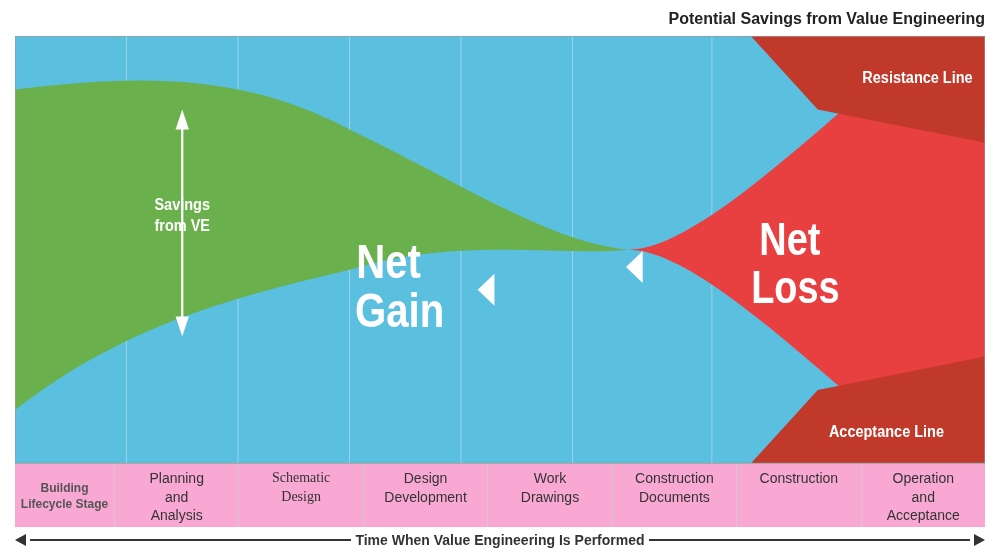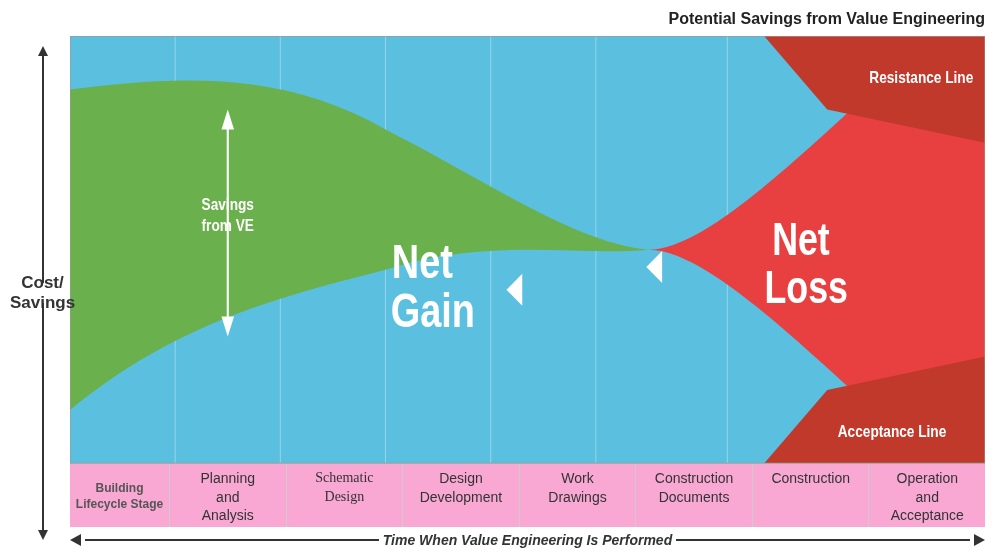--- a/index.html
+++ b/index.html
@@ -79,34 +79,20 @@
     }
   </style>
 </head>
 <body>
 
 <div class="container">
   <div class="chart-title">Potential Savings from Value Engineering</div>
 
   <div class="chart-area">
 
-    <div class="y-axis-label">
-      <div style="display:flex;flex-direction:column;align-items:center;height:100%;justify-content:center;position:relative;">
-        <div style="position:absolute;top:10px;left:50%;transform:translateX(-50%);">
-          <div style="width:0;height:0;border-left:5px solid transparent;border-right:5px solid transparent;border-bottom:10px solid #333;"></div>
-        </div>
-        <div style="position: absolute; top: 20px; left: 50%; width: 2px; background: rgb(51, 51, 51); transform: translateX(-50%); height: 227px;" id="vline-top"></div>
-        <div class="y-axis-text" style="white-space:pre-line;z-index:2;">Cost/
-Savings</div>
-        <div style="position: absolute; bottom: 20px; left: 50%; width: 2px; background: rgb(51, 51, 51); transform: translateX(-50%); height: 227px;" id="vline-bot"></div>
-        <div style="position:absolute;bottom:10px;left:50%;transform:translateX(-50%);">
-          <div style="width:0;height:0;border-left:5px solid transparent;border-right:5px solid transparent;border-top:10px solid #333;"></div>
-        </div>
-      </div>
-    </div>
 
     <div class="main-chart">
       <div class="svg-container">
         <svg viewBox="0 0 870 320" preserveAspectRatio="none" xmlns="http://www.w3.org/2000/svg">
 
           <rect x="0" y="0" width="870" height="320" fill="#5bbfdf"></rect>
 
           <line x1="100" y1="0" x2="100" y2="320" stroke="#aaddee" stroke-width="1" opacity="0.7"></line>
           <line x1="200" y1="0" x2="200" y2="320" stroke="#aaddee" stroke-width="1" opacity="0.7"></line>
           <line x1="300" y1="0" x2="300" y2="320" stroke="#aaddee" stroke-width="1" opacity="0.7"></line>
@@ -173,21 +159,21 @@
         <div class="stage-col" style="white-space:pre-line;">Work
 Drawings</div>
         <div class="stage-col" style="white-space:pre-line;">Construction
 Documents</div>
         <div class="stage-col" style="white-space:pre-line;">Construction</div>
         <div class="stage-col" style="white-space:pre-line;">Operation
 and
 Acceptance</div>
       </div>
 
-      <div style="display:flex;align-items:center;padding:5px 0 2px 0;gap:4px;font-style:italic;">
+      <div style="display:flex;align-items:center;padding:5px 0 2px 0;gap:4px;">
         <div style="width:0;height:0;border-top:6px solid transparent;border-bottom:6px solid transparent;border-right:11px solid #333;"></div>
         <div style="flex:1;height:2px;background:#333;"></div>
         <div style="font-size:14px;font-weight:bold;color:#333;white-space:nowrap;">Time When Value Engineering Is Performed</div>
         <div style="flex:1;height:2px;background:#333;"></div>
         <div style="width:0;height:0;border-top:6px solid transparent;border-bottom:6px solid transparent;border-left:11px solid #333;"></div>
       </div>
     </div>
   </div>
 </div>
 

